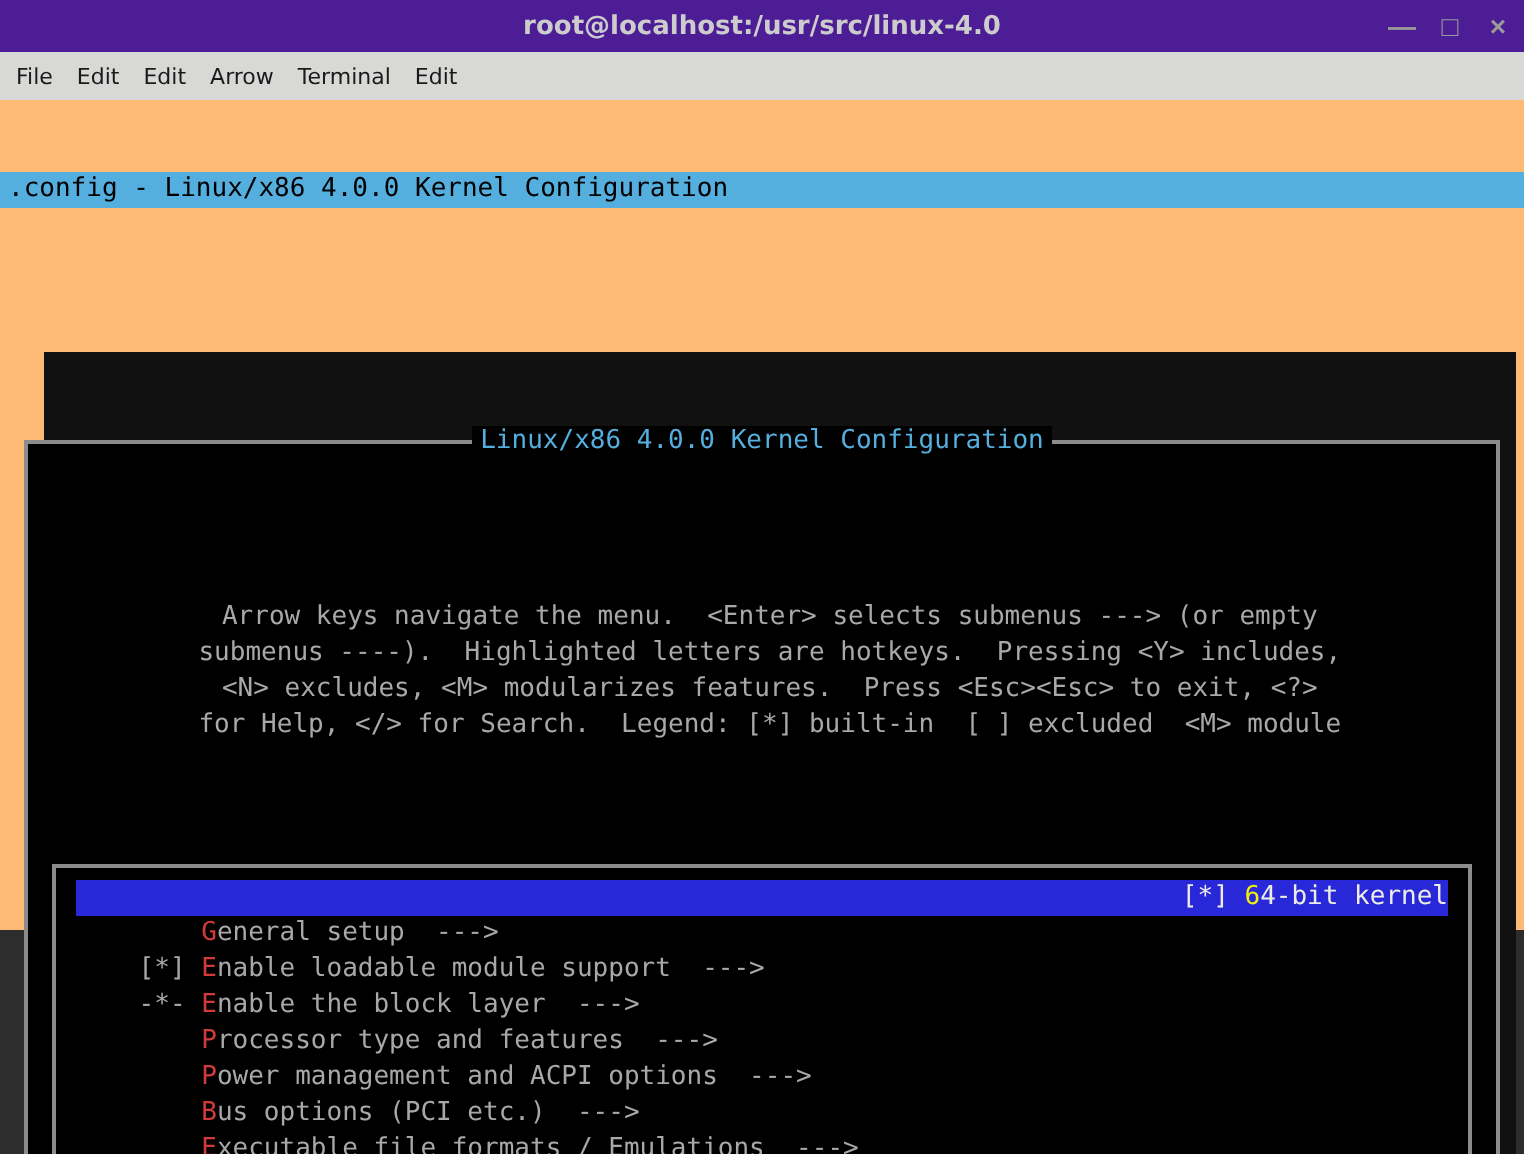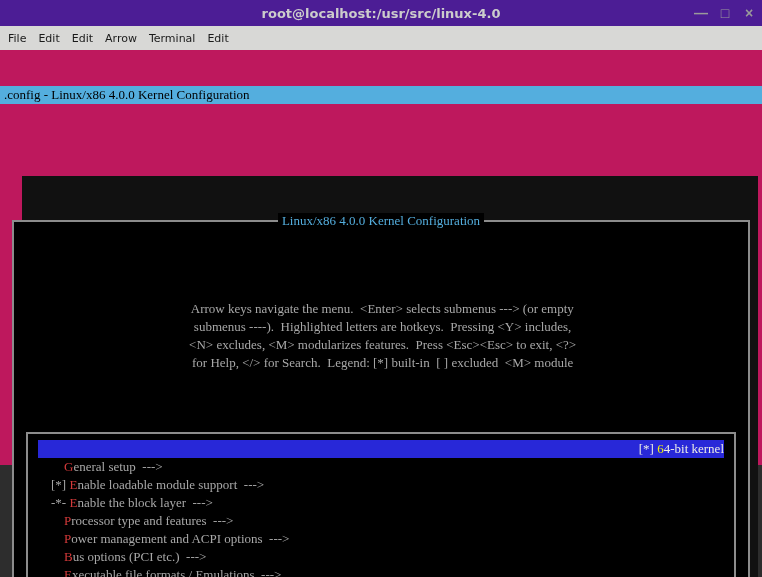--- a/index.html
+++ b/index.html
@@ -27,25 +27,24 @@
   .win-controls span { display:inline-block; width:18px; text-align:center; font-size:14px; }
   .menubar {
     height:24px; background:#d8d8d6; color:#1a1a1a;
     display:flex; align-items:center; gap:12px; padding:0 8px;
     font-family: "DejaVu Sans", sans-serif; font-size:11px;
   }
   .menubar span { display:inline-flex; align-items:center; }
   
   .terminal {
     width:762px; height:415px;
-    background:#be185d; color:#a8a8a8;
+    background:#fdba74; color:#a8a8a8;
     line-height:18px;
     padding:0;
     white-space:pre;
-    font-family:Liberation Serif, serif;
   }
   .head-line {
     background:#54aede; color:#000;
     padding:0 4px;
     height:18px;
   }
   .outer {
     position:relative;
     margin:8px 12px 0 12px;
   }

